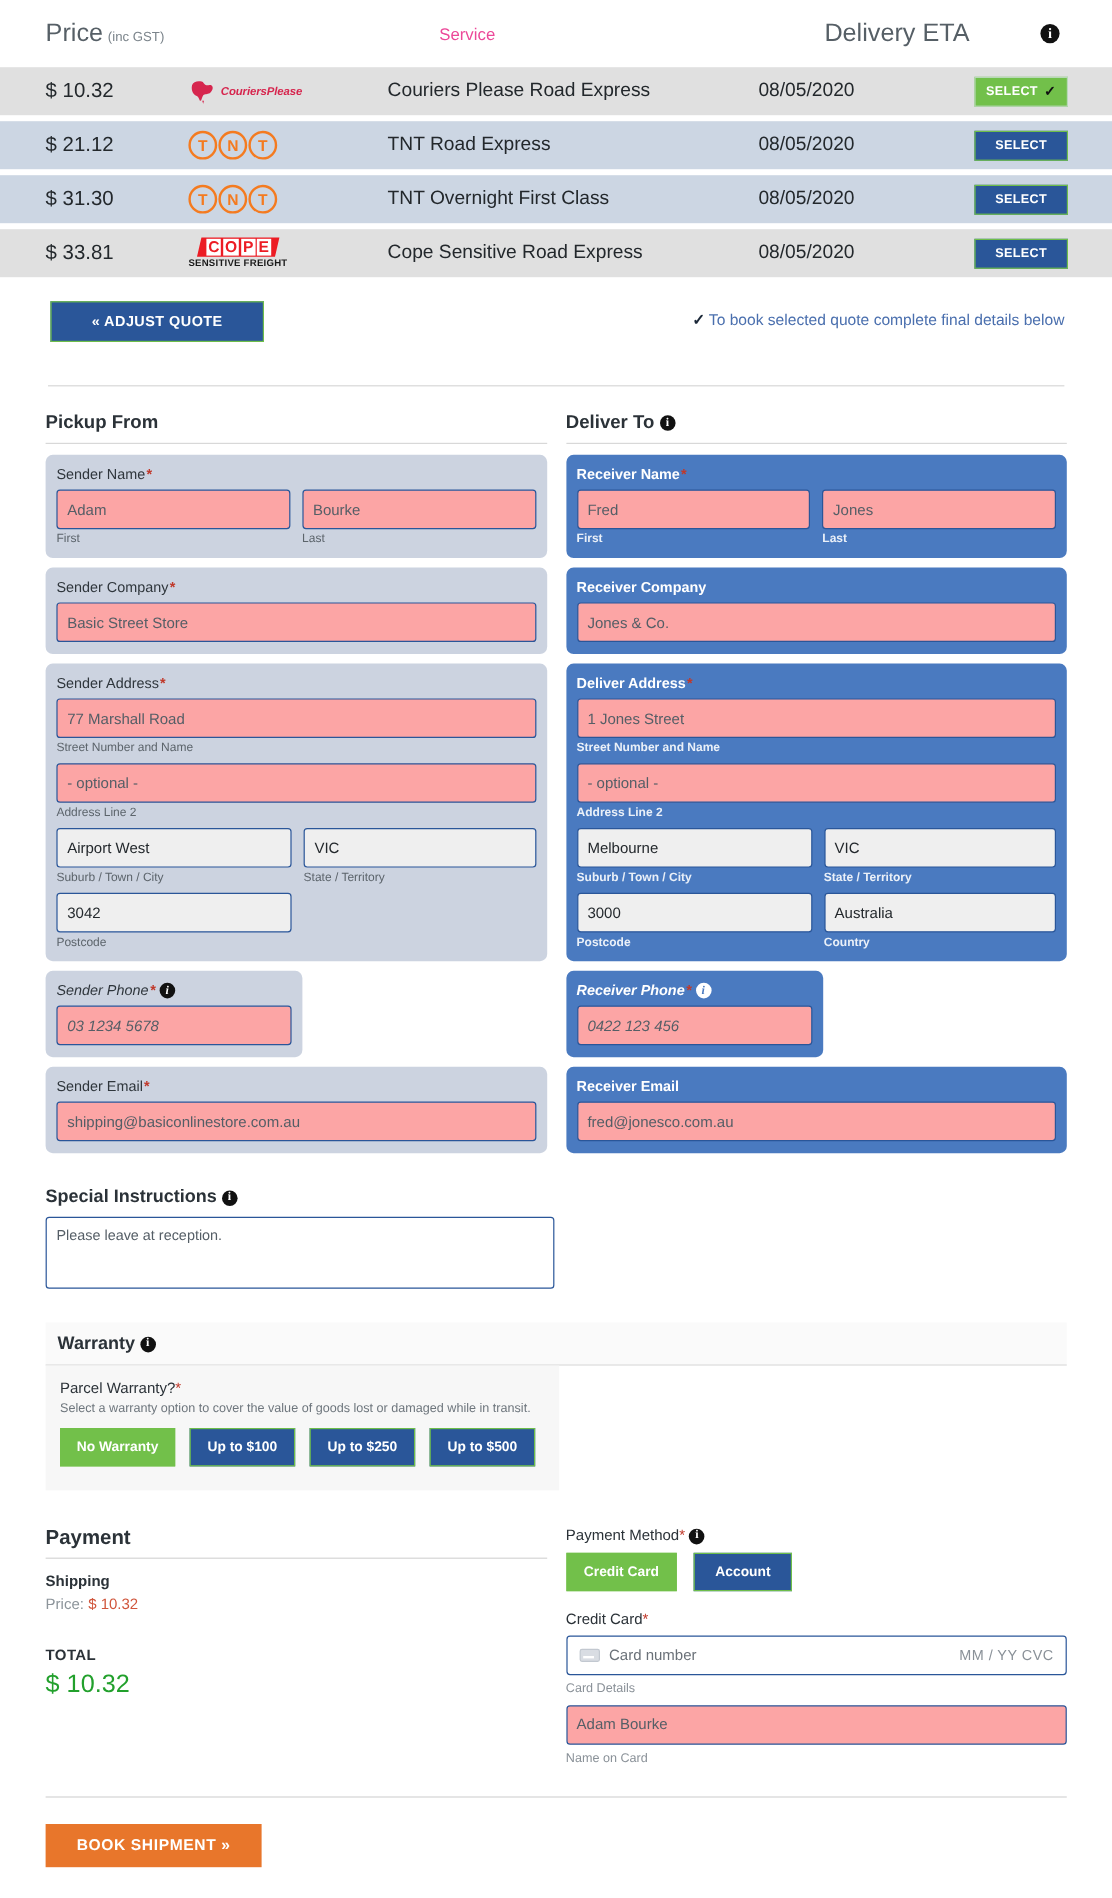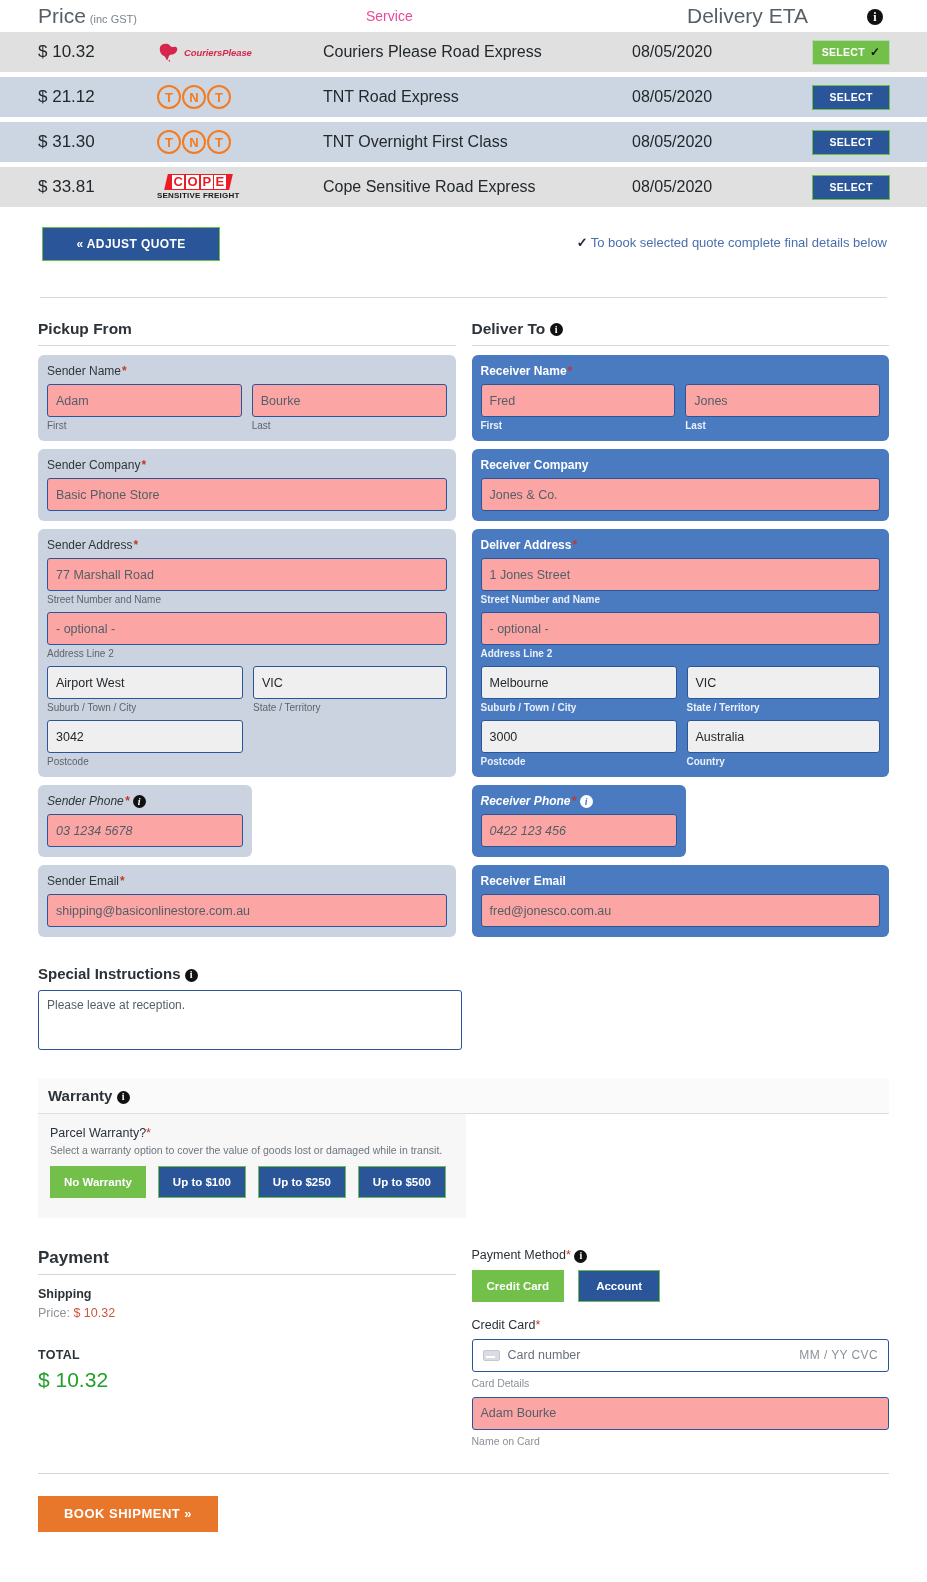--- a/index.html
+++ b/index.html
@@ -7,21 +7,21 @@
   body {
     width: 927px; height: 1582px;
     background: #ffffff;
     font-family: "Liberation Sans", sans-serif;
     color: #333a40;
     overflow: hidden;
   }
   .page { position: relative; width: 927px; height: 1582px; }
 
   
-  .quote-head { display:flex; align-items:center; height:32px; padding:0 0 0 38px; }
+  .quote-head { display:flex; align-items:center; height:56px; padding:0 0 0 38px; }
   .qh-price { width:115px; font-size:21px; color:#565f66; font-weight:400; }
   .qh-price .gst { font-size:11px; color:#7b848b; margin-left:4px; }
   .qh-logo { width:170px; }
   .qh-service { flex:1; font-size:14px; color:#ec4899;margin-left:43px; }
   .qh-eta { width:180px; font-size:21px; color:#565f66; }
   .qh-info { width:60px; text-align:left; }
 
   .quote-row { display:flex; align-items:center; height:40px; margin-bottom:5px; padding-left:38px; }
   .quote-row.alt-a { background:#e0e0e0; }
   .quote-row.alt-b { background:#ccd6e3; }
@@ -305,21 +305,21 @@
           </div>
           <div>
             <div class="finput">Bourke</div>
             <span class="fhint">Last</span>
           </div>
         </div>
       </div>
 
       <div class="fbox gray">
         <span class="flabel"><span>Sender Company</span><span class="req">*</span></span>
-        <div class="finput">Basic Phone Store</div>
+        <div class="finput">Basic Street Store</div>
       </div>
 
       <div class="fbox gray">
         <span class="flabel"><span>Sender Address</span><span class="req">*</span></span>
         <div class="finput">77 Marshall Road</div>
         <span class="fhint">Street Number and Name</span>
         <div style="height:7px"></div>
         <div class="finput">- optional -</div>
         <span class="fhint">Address Line 2</span>
         <div style="height:7px"></div>

